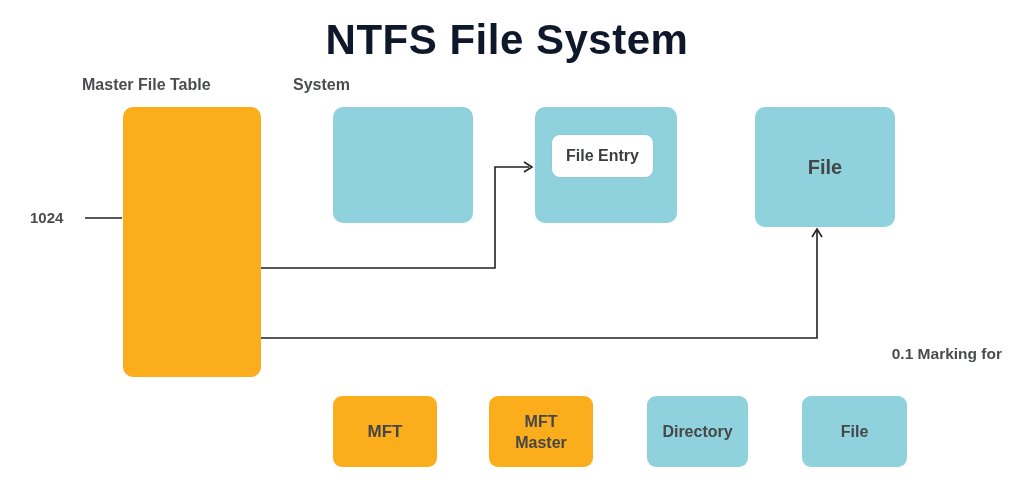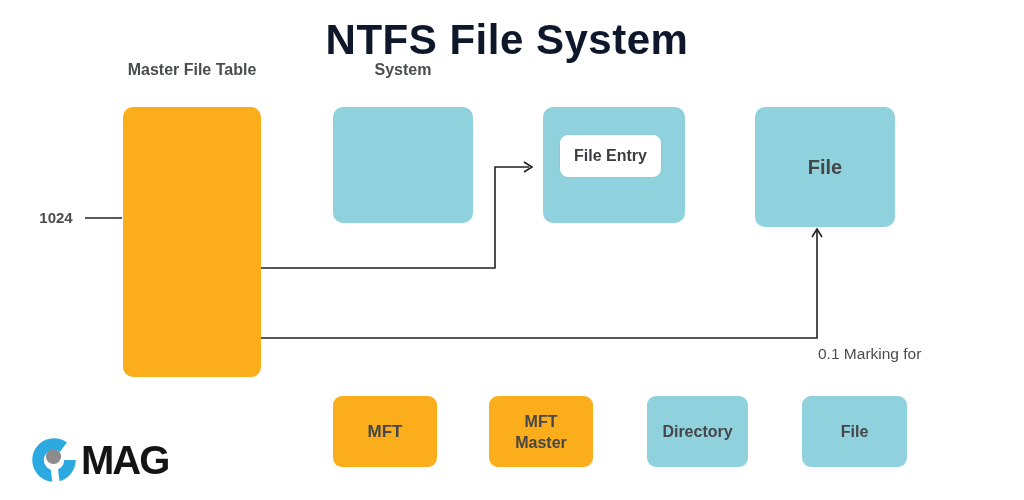--- a/index.html
+++ b/index.html
@@ -5,46 +5,46 @@
   html,body{margin:0;padding:0;background:#ffffff;}
   .canvas{
     position:relative;width:1024px;height:500px;background:#ffffff;overflow:hidden;
     font-family:"Liberation Sans","DejaVu Sans",sans-serif;color:#4b4c4e;
   }
   .title{
     position:absolute;left:0;top:16px;width:1014px;text-align:center;
     font-size:42px;font-weight:bold;color:#0f172a;letter-spacing:0.5px;
   }
   .col-label{
-    position:absolute;top:61px;width:220px;text-align:center;
+    position:absolute;top:76px;width:220px;
     font-size:16px;font-weight:bold;color:#4b4c4e;
   }
   .col-label.mft{left:82px;}
   .col-label.bitmap{left:293px;}
   .col-label.directory{left:496px;}
   .box{position:absolute;border-radius:10px;}
   .orange{background:#FBAD1B;}
   .teal{background:#8FD2DD;}
   .mft-box{left:123px;top:107px;width:138px;height:270px;}
   .bitmap-box{left:333px;top:107px;width:140px;height:116px;}
-  .directory-box{left:535px;top:107px;width:142px;height:116px;margin-left:8px;}
+  .directory-box{left:535px;top:107px;width:142px;height:116px;}
   .file-box{left:755px;top:107px;width:140px;height:120px;display:flex;align-items:center;justify-content:center;}
   .file-box .lbl{font-size:20px;font-weight:bold;color:#454648;}
   .file-entry{
     position:absolute;left:17px;top:28px;width:101px;height:42px;background:#ffffff;
     border-radius:8px;display:flex;align-items:center;justify-content:center;
     font-size:16px;font-weight:bold;color:#3c3d3f;box-shadow:0 0 0 1px rgba(0,0,0,0.03);
   }
   .size-label{
-    position:absolute;left:30px;top:209px;width:52px;text-align:center;
+    position:absolute;left:30px;top:209px;width:52px;
     font-size:15px;font-weight:bold;color:#4b4c4e;
   }
   .cluster-note{
-    position:absolute;left:818px;top:342px;width:184px;text-align:left;
-    font-size:15.5px;font-weight:normal;color:#4b4c4e;line-height:23px;
+    position:absolute;left:818px;top:342px;width:184px;text-align:right;
+    font-size:15.5px;font-weight:bold;color:#4b4c4e;line-height:23px;
   }
   .legend-box{
     position:absolute;top:396px;height:71px;border-radius:9px;
     display:flex;flex-direction:column;align-items:center;justify-content:center;
     font-size:17px;font-weight:bold;color:#454648;line-height:21px;
   }
   .legend-mft{left:333px;width:104px;}
   .legend-mirror{left:489px;width:104px;font-size:16px;}
   .legend-directory{left:647px;width:101px;font-size:16px;text-align:right;}
   .legend-file{left:802px;width:105px;font-size:16px;}
@@ -101,22 +101,14 @@
   </div>
   <div class="legend-box teal legend-directory">
     <span>Directory</span>
     <span></span>
   </div>
   <div class="legend-box teal legend-file">
     <span>File</span>
     <span></span>
   </div>
 
-  <div class="logo">
-    <svg width="47" height="48" viewBox="0 0 46 48">
-      <circle cx="22.5" cy="24" r="16" fill="none" stroke="#2BA9E0" stroke-width="11.5" stroke-dasharray="85 15.6" transform="rotate(0 22.5 24)"></circle>
-      <rect x="18.3" y="25" width="7.2" height="22" fill="#ffffff" transform="rotate(-7 22 25)"></rect>
-      <circle cx="22" cy="20.5" r="7.6" fill="#8C8C8E"></circle>
-    </svg>
-    <span class="logo-text">MAG</span>
-  </div>
 
 </div>
 
 </body></html>

